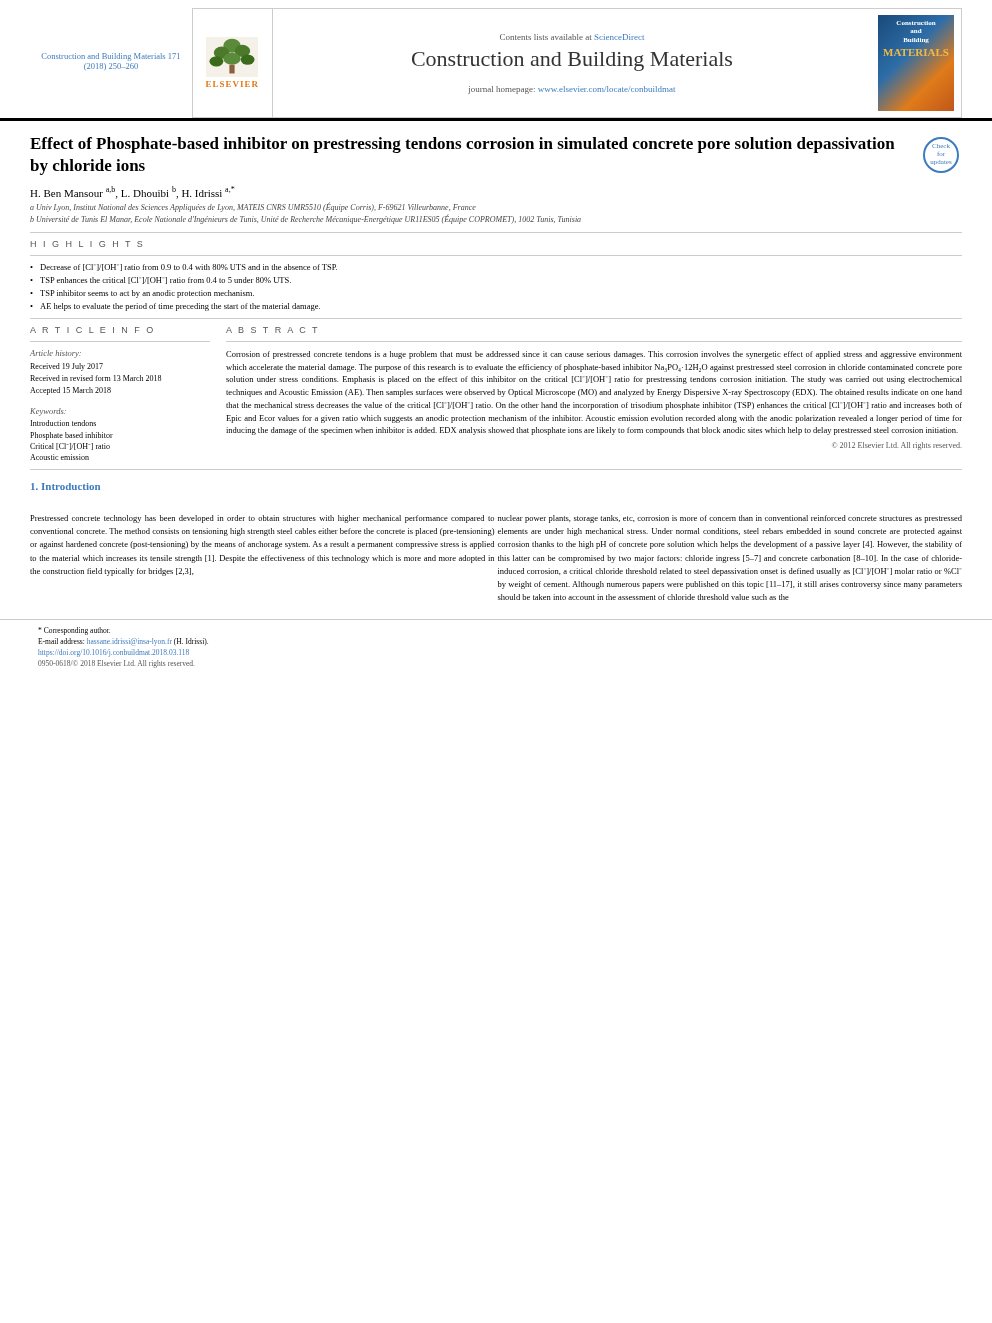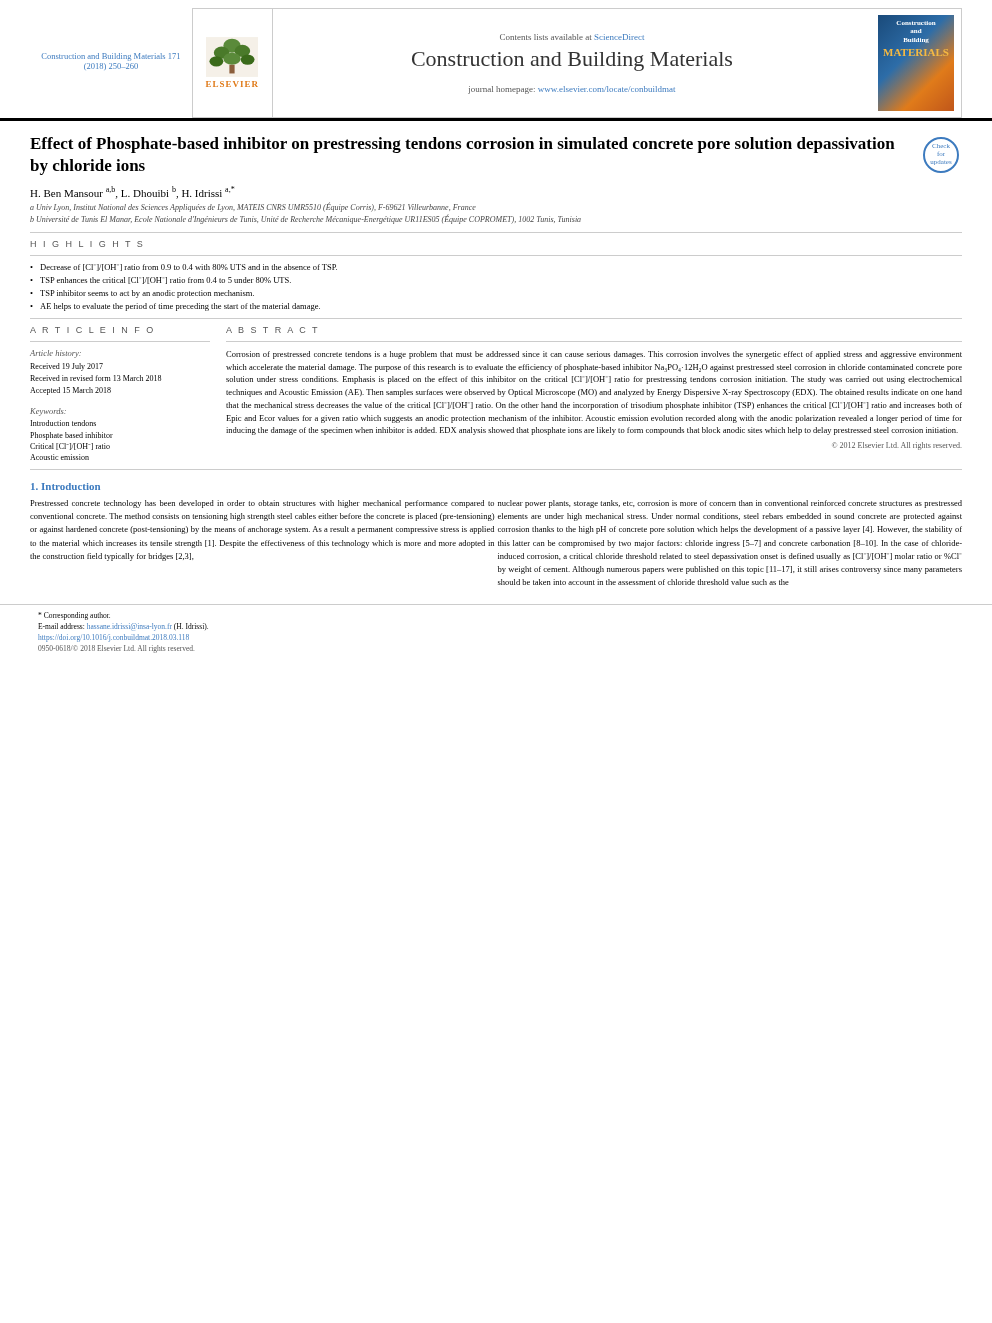--- a/index.html
+++ b/index.html
@@ -303,21 +303,21 @@
       color: #000;
       margin-bottom: 4px;
     }
     .section-number-title span {
       color: #3d7bbf;
     }
     
     .body-two-col {
       display: flex;
       gap: 3px;
-      margin-top: 5px;
+      margin-top: 20px;
     }
     .body-col {
       flex: 1;
     }
     .body-text {
       font-size: 8.5px;
       color: #000;
       line-height: 1.55;
       text-align: justify;
     }

